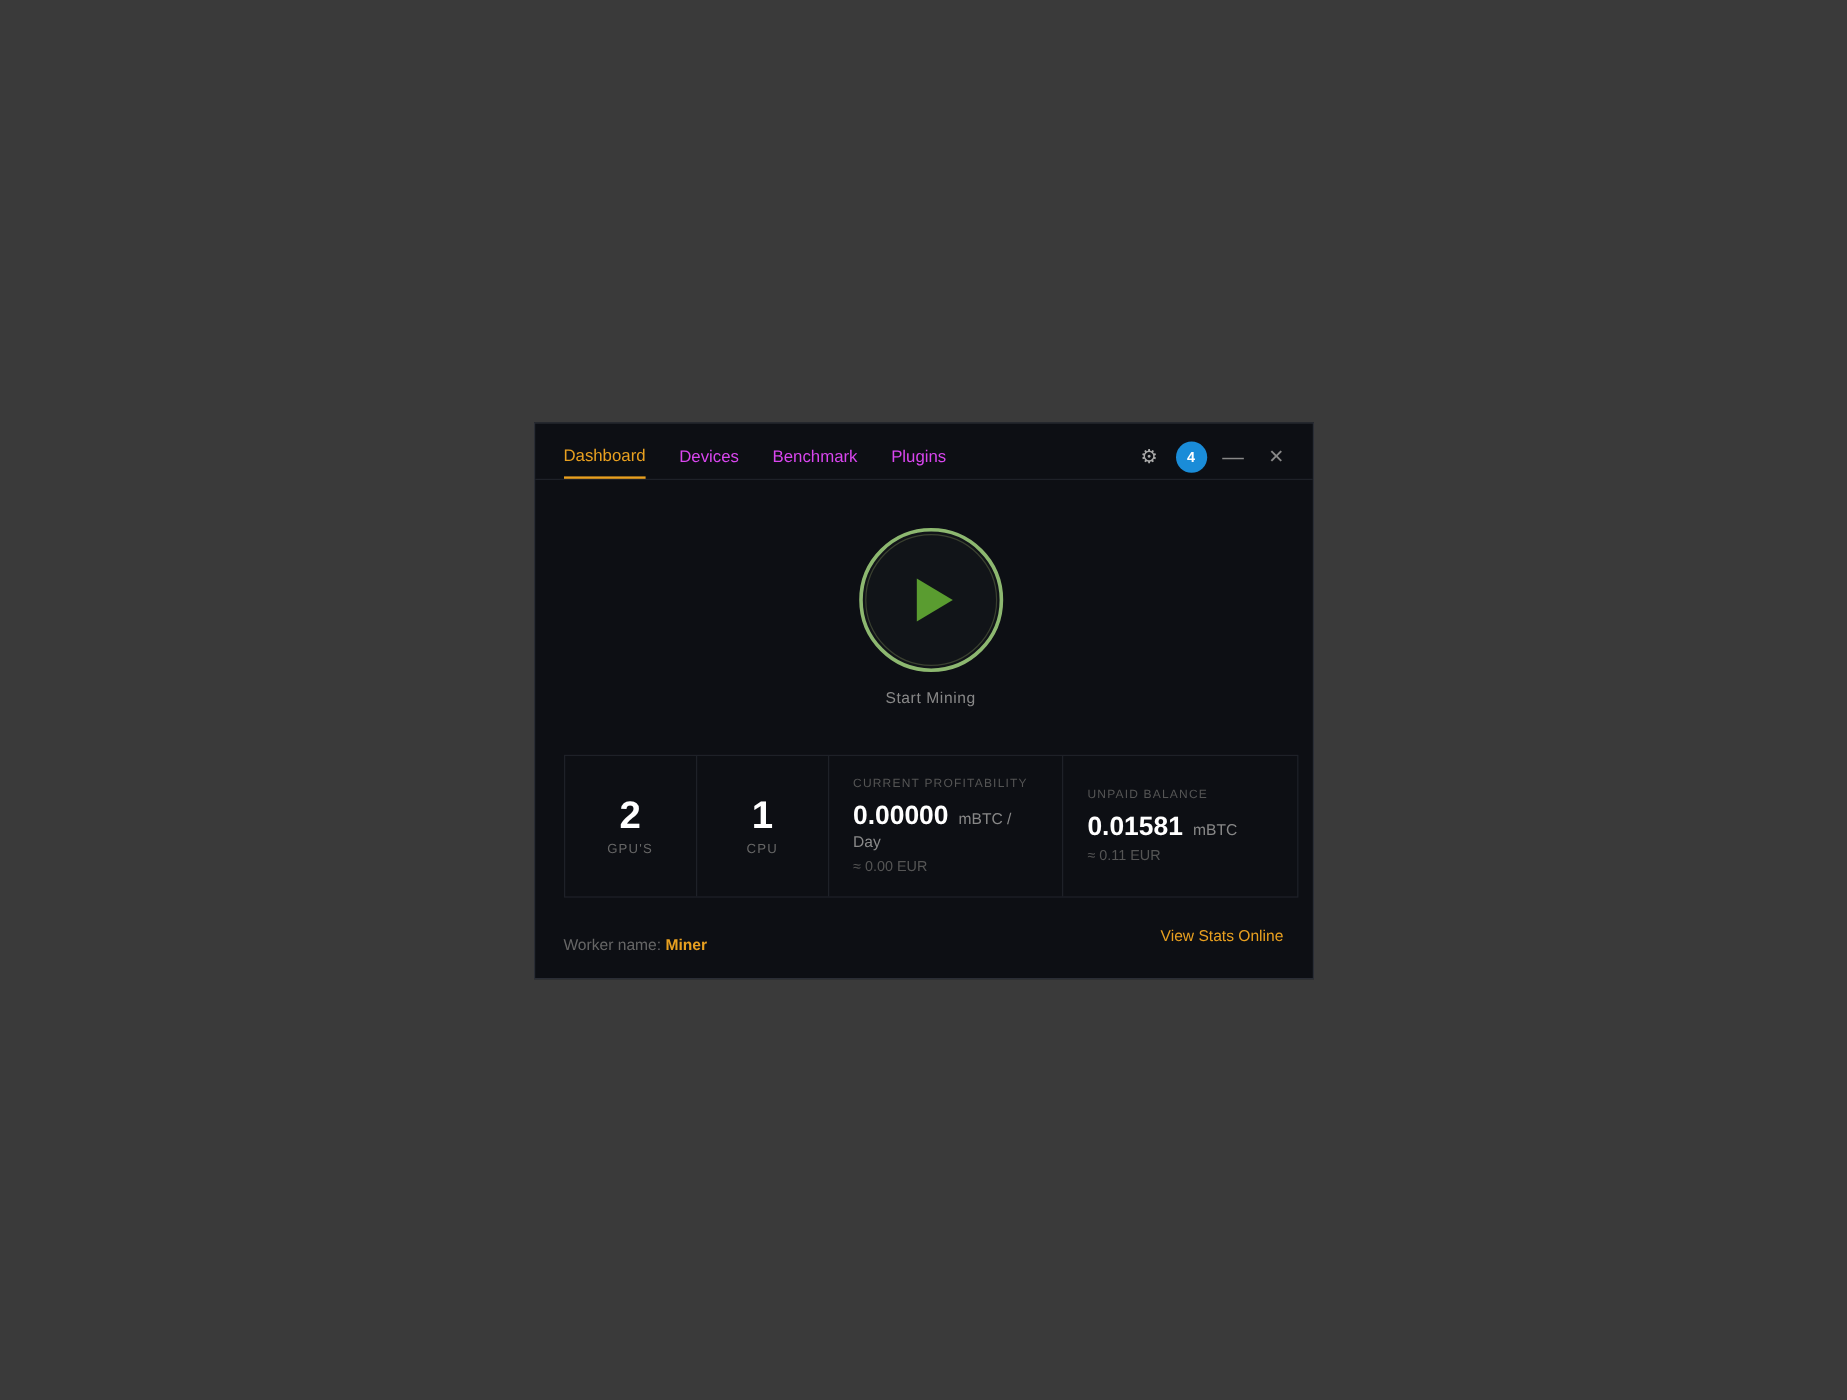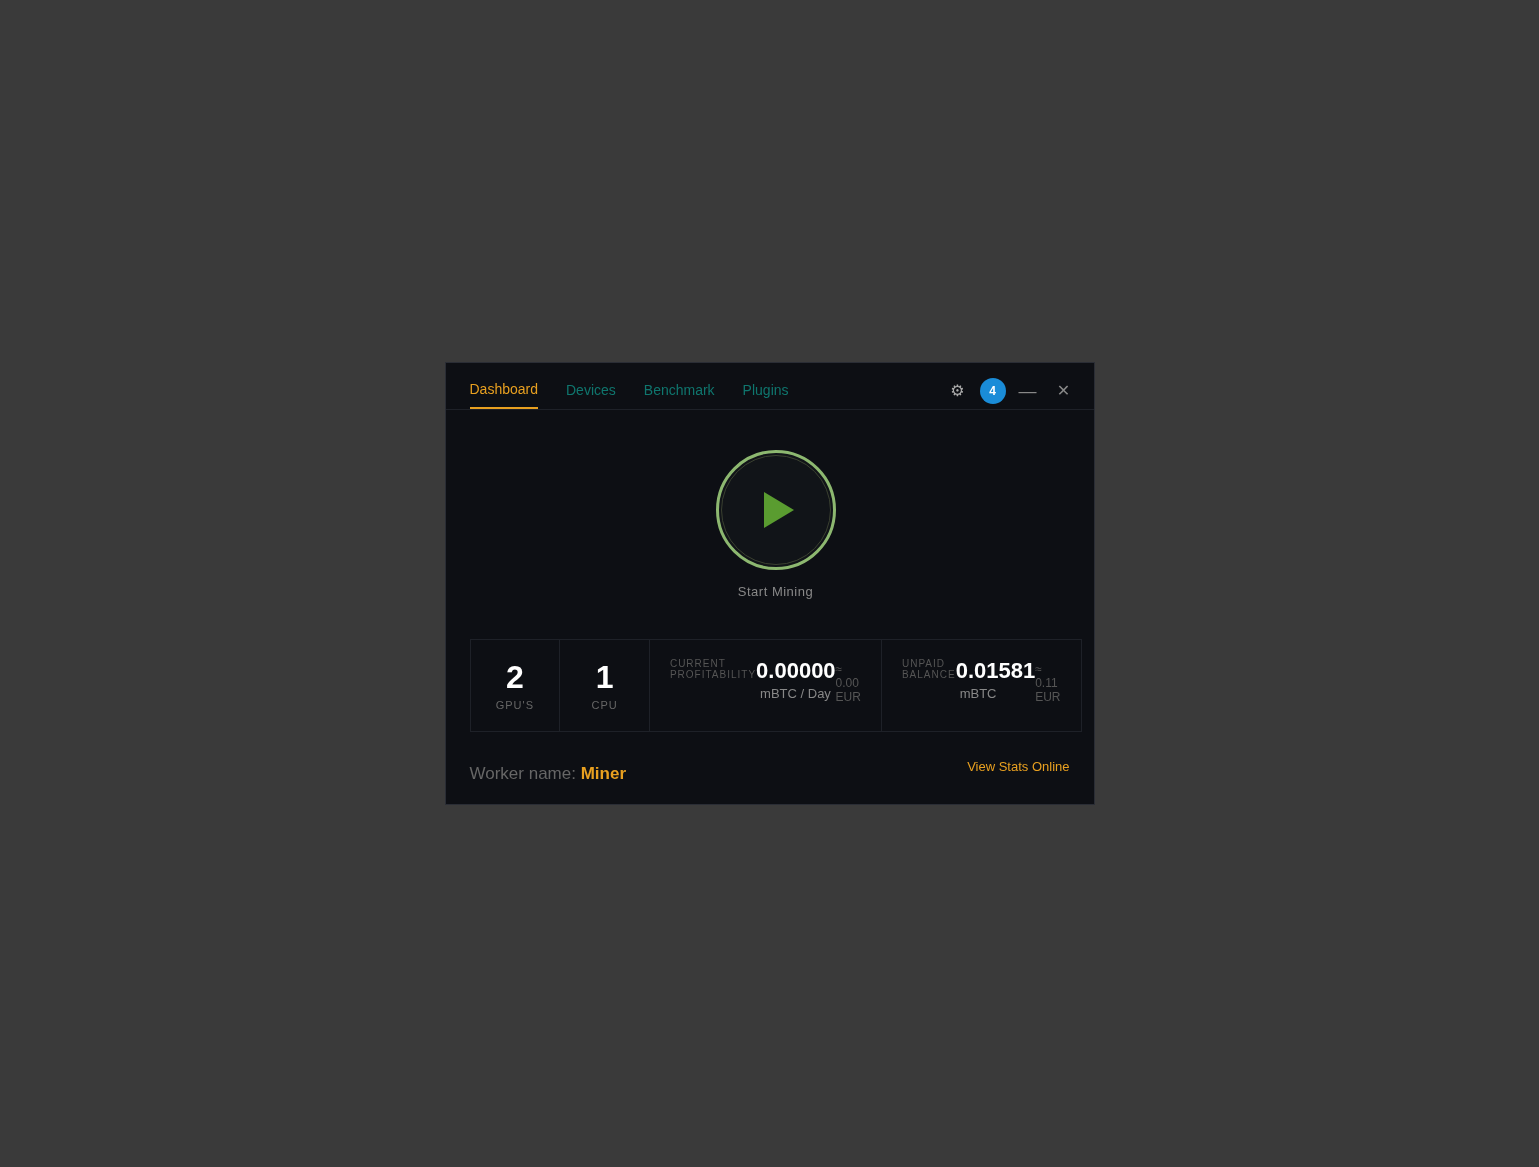--- a/index.html
+++ b/index.html
@@ -30,21 +30,21 @@
     }
 
     .nav-items {
       display: flex;
       gap: 28px;
       align-items: center;
     }
 
     .nav-item {
       font-size: 14px;
-      color: #0f766e;
+      color: #d946ef;
       cursor: pointer;
       padding-bottom: 10px;
       text-decoration: none;
     }
 
     .nav-item.active {
       color: #e8a020;
       border-bottom: 2px solid #e8a020;
     }
 
@@ -199,20 +199,21 @@
       letter-spacing: 1px;
       margin-top: 4px;
       text-transform: uppercase;
     }
 
     .stat-box-wide {
       flex: 2;
       padding: 18px 20px;
       border-right: 1px solid #1e2128;
       display: flex;
+      flex-direction: column;
       justify-content: center;
     }
 
     .stat-box-wide:last-child {
       border-right: none;
     }
 
     .stat-title {
       font-size: 10px;
       color: #555;
@@ -241,21 +242,21 @@
 
     
     .footer {
       display: flex;
       justify-content: space-between;
       align-items: center;
       padding: 16px 24px 20px 24px;
     }
 
     .worker-label {
-      font-size: 17px;
+      font-size: 13px;
       color: #666;
       margin-top: 16px;
     }
 
     .worker-name {
       color: #e8a020;
       font-weight: 600;
     }
 
     .view-stats-link {

